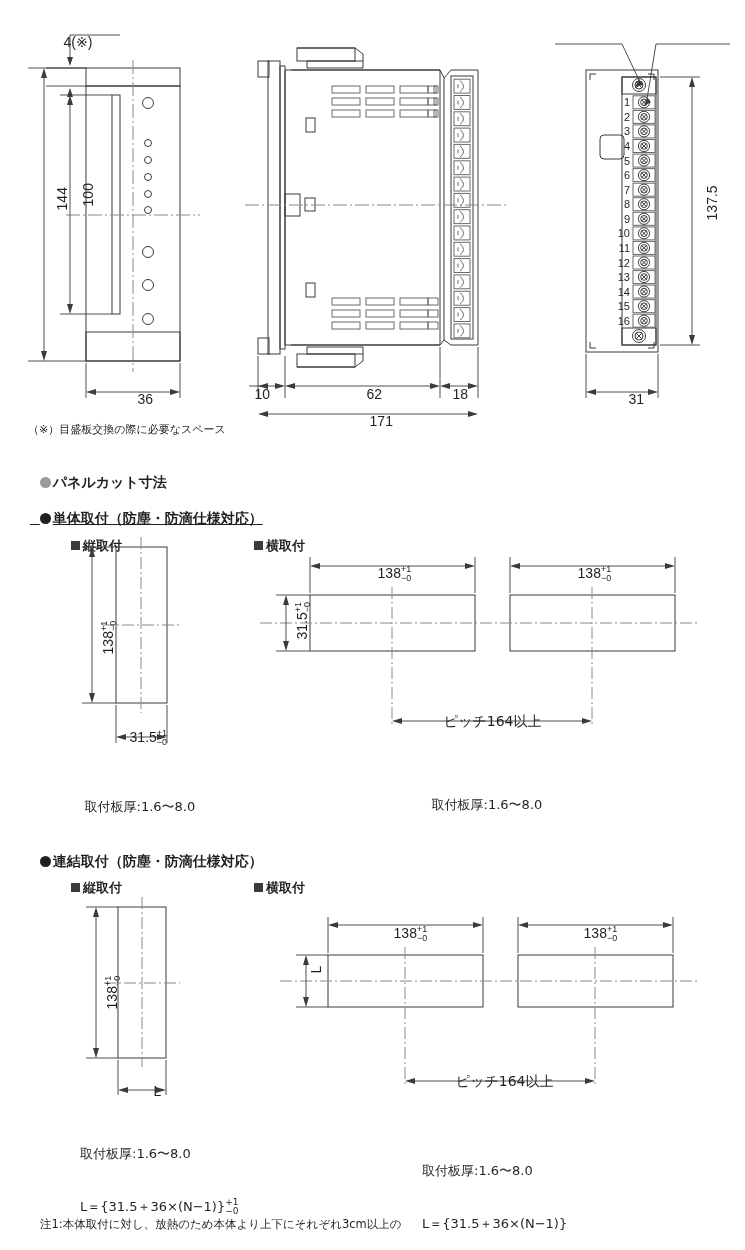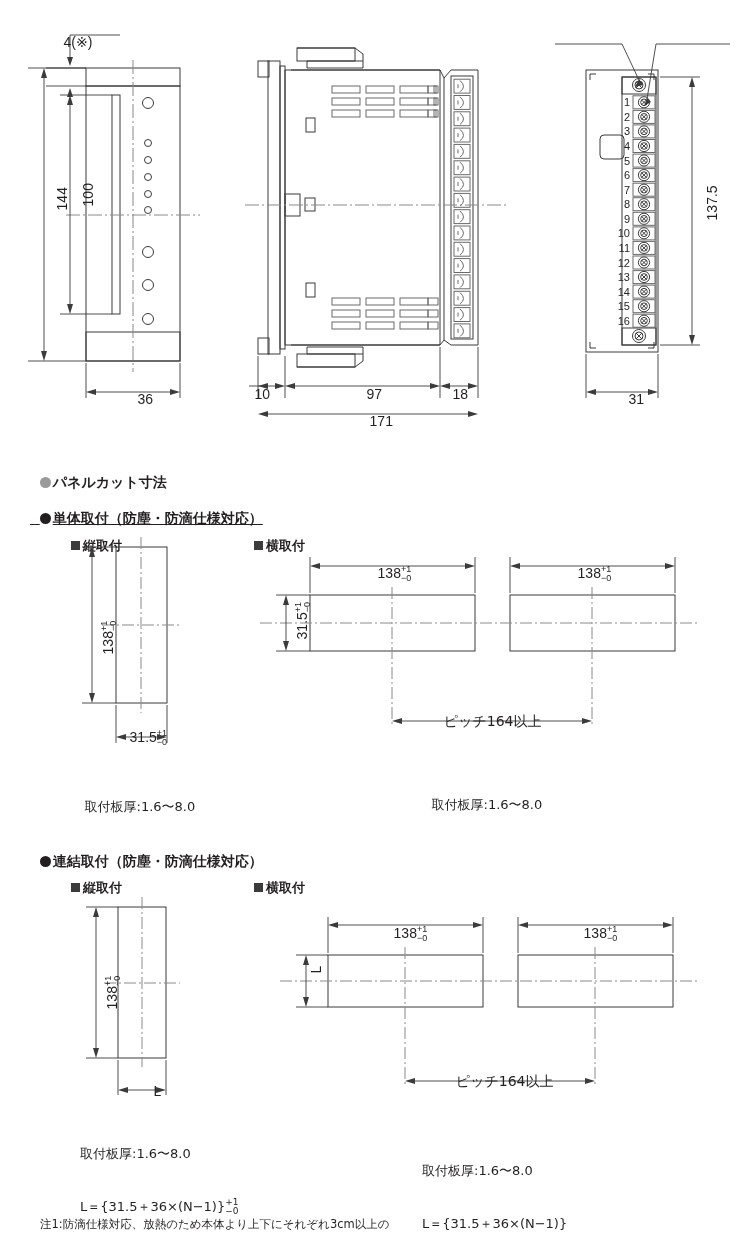--- a/index.html
+++ b/index.html
@@ -113,20 +113,23 @@
   </div>
 
   <div class="txt dim vert" style="left:60px;top:222px;transform:rotate(-90deg);">
     <span>100</span>
   </div>
 
   <div class="txt dim" style="left:122px;top:371px;">
     <span>36</span>
   </div>
 
+  <div class="txt txt-jp small" style="left:14px;top:408px;">
+    <span>（※）目盛板交換の際に必要なスペース</span>
+  </div>
 </div>
 
 <div class="abs" style="left:235px;top:0;width:280px;height:450px;">
   <svg width="280" height="450" viewBox="0 0 280 450">
     <g stroke="#3b3b3b" fill="none" stroke-width="1">
 
       <rect x="33" y="61" width="12" height="293"></rect>
 
       <rect x="23" y="61" width="11" height="16"></rect>
       <rect x="23" y="338" width="11" height="16"></rect>
@@ -270,21 +273,21 @@
       <polygon points="243,386 233,383 233,389"></polygon>
       <polygon points="23,414 33,411 33,417"></polygon>
       <polygon points="243,414 233,411 233,417"></polygon>
     </g>
   </svg>
 
   <div class="txt dim" style="left:4px;top:366px;">
     <span>10</span>
   </div>
   <div class="txt dim" style="left:116px;top:366px;">
-    <span>97</span>
+    <span>62</span>
   </div>
   <div class="txt dim" style="left:202px;top:366px;">
     <span>18</span>
   </div>
   <div class="txt dim" style="left:119px;top:393px;">
     <span>171</span>
   </div>
 </div>
 
 <div class="abs" style="left:520px;top:0;width:225px;height:450px;">
@@ -623,16 +626,16 @@
     <span>ピッチ164以上</span>
   </div>
   <div class="txt txt-jp" style="left:172px;top:222px;font-size:13px;line-height:1.35;">
     <div><span>取付板厚:1.6〜8.0</span></div>
     <div><span>L＝{31.5＋36×(N−1)}</span></div>
     
   </div>
 </div>
 
 <div class="txt note txt-jp" style="left:40px;top:1183px;">
-  <div><span>注1:防滴仕様対応、放熱のため本体より上下にそれぞれ3cm以上の</span></div>
+  <div><span>注1:本体取付に対し、放熱のため本体より上下にそれぞれ3cm以上の</span></div>
   
   
 </div>
 
 </body></html>

